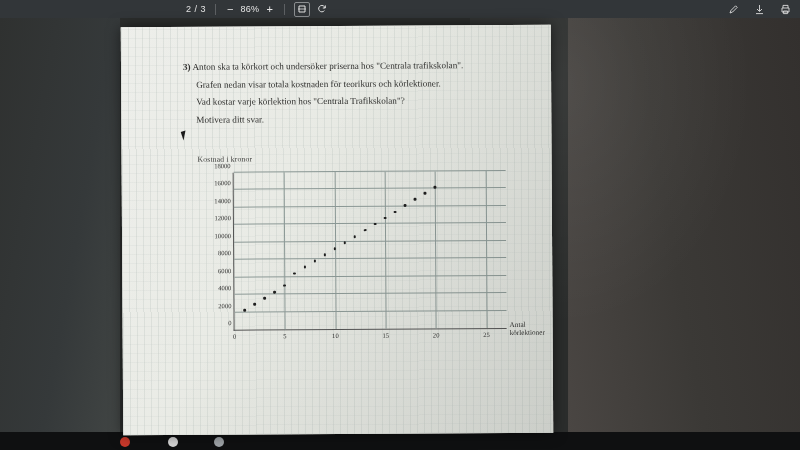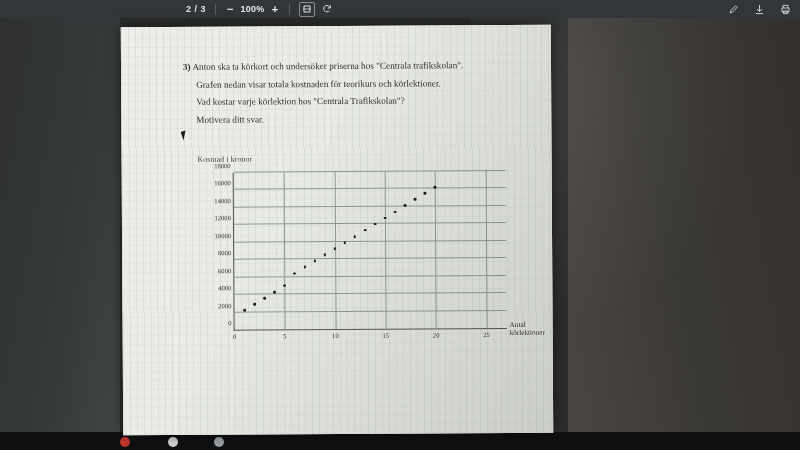--- a/index.html
+++ b/index.html
@@ -26,21 +26,20 @@
     position: absolute;
     top: 0; left: 0;
     width: 800px;
     height: 18px;
     background: #323639;
     display: flex;
     align-items: center;
     color: #d8d8d8;
     font-family: "Liberation Sans", sans-serif;
     font-size: 9px;
-    font-weight: bold;
   }
   .tb-left {
     position: absolute;
     left: 186px;
     display: flex;
     align-items: center;
     gap: 5px;
     white-space: nowrap;
   }
   .page-ind {
@@ -269,21 +268,21 @@
 </head>
 <body>
 
 <div class="screen">
 
   <div class="toolbar">
     <div class="tb-left">
       <span class="page-ind">2 / 3</span>
       <span class="divider"></span>
       <span class="zoom-btn">−</span>
-      <span class="zoom-val">100%</span>
+      <span class="zoom-val">86%</span>
       <span class="zoom-btn">+</span>
       <span class="divider"></span>
       <span class="icon-btn">
         <svg width="8" height="8" viewBox="0 0 8 8">
             <path d="M1 1h6v6H1z" fill="none" stroke="#e0e0e0" stroke-width="1"></path>
             <path d="M0 4h8" stroke="#e0e0e0" stroke-width="0.8"></path>
           </svg>
       </span>
       <span class="plain-icon">
         <svg width="10" height="10" viewBox="0 0 10 10">

